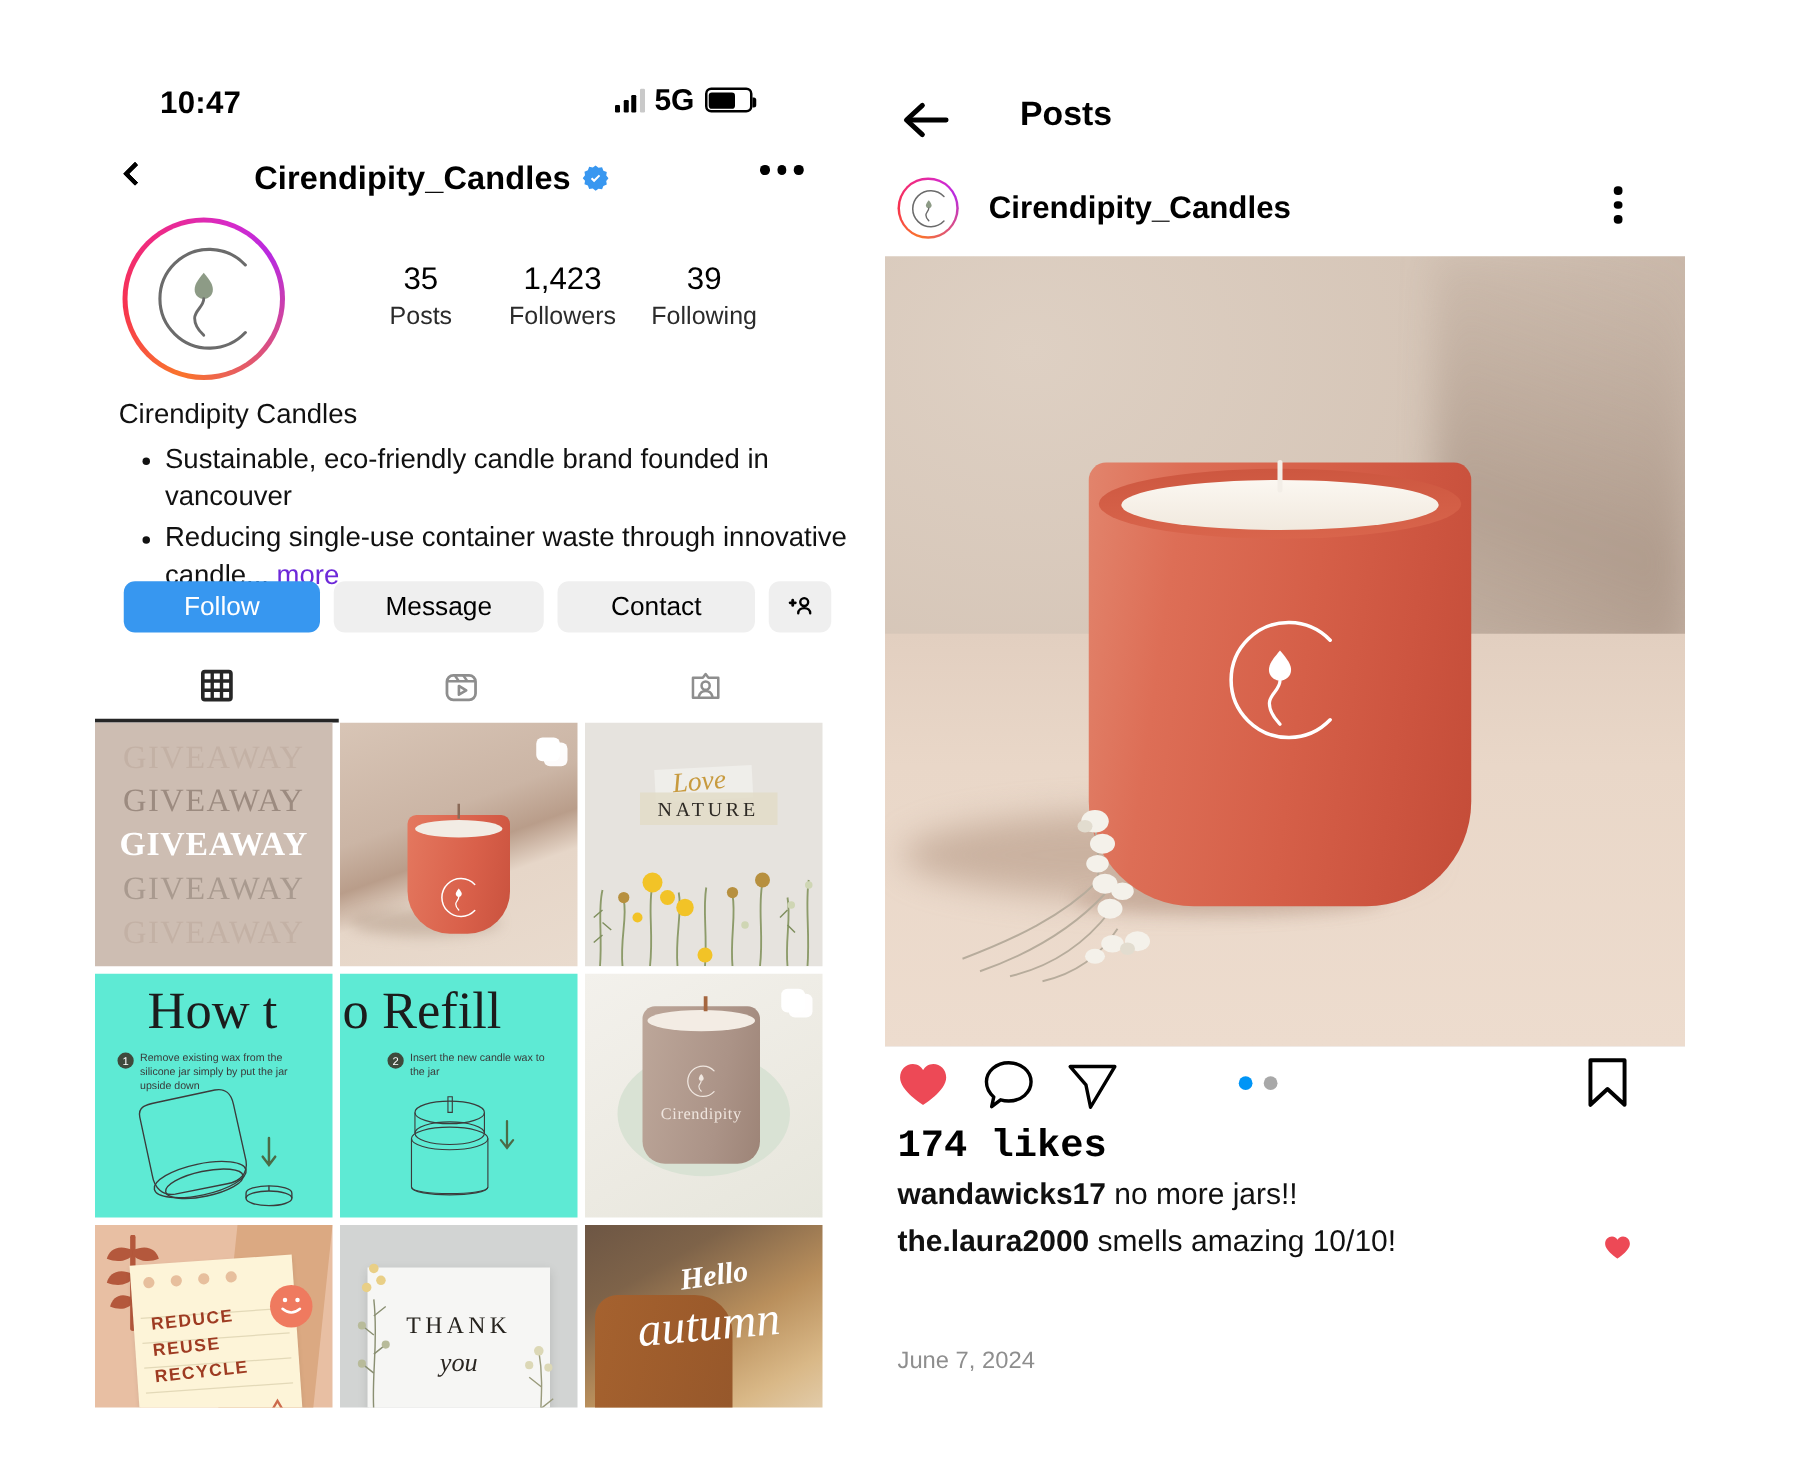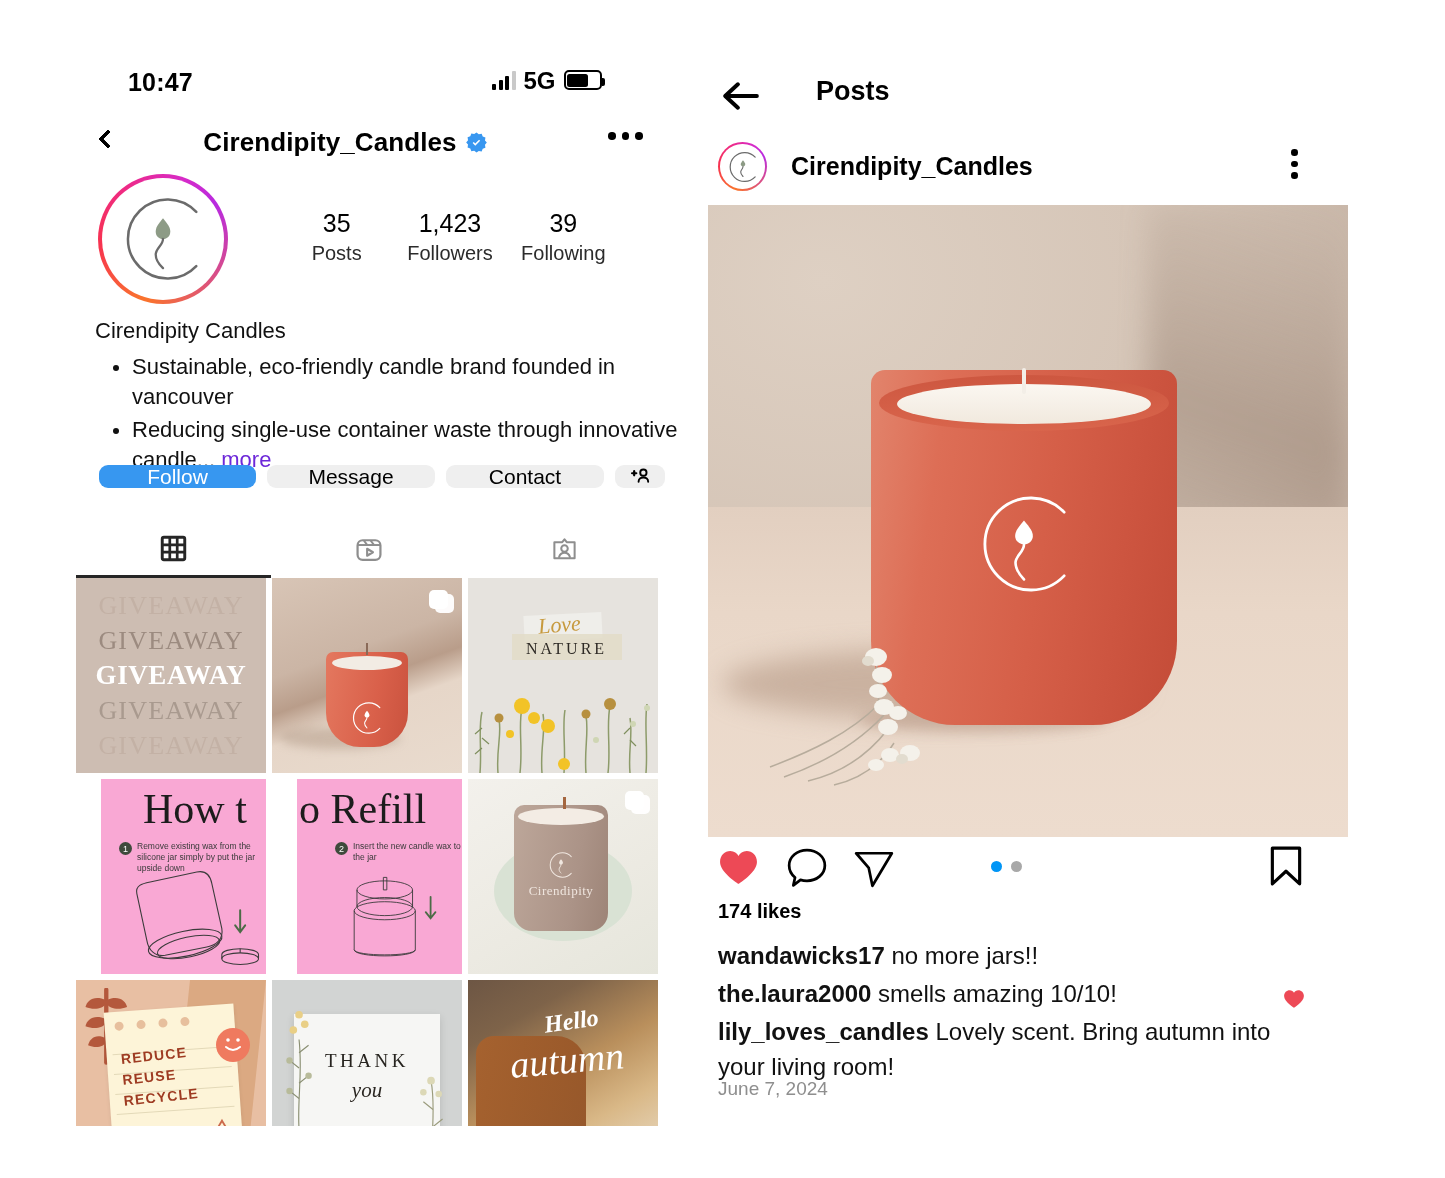--- a/index.html
+++ b/index.html
@@ -58,21 +58,21 @@
 
   
   .bio-name { position:absolute; left:95px; top:318px; font-size:22px; color:#111; }
   .bio-list { position:absolute; left:132px; top:352px; width:555px; }
   .bio-list li { font-size:22px; line-height:30px; color:#111; margin-bottom:3px; list-style:disc; }
   .bio-list li::marker { font-size:20px; }
   .bio-more { color:#6d28d9; }
 
   
   .act-row { position:absolute; left:99px; top:465px; display:flex; gap:11px; }
-  .btn { height:23px; border:none; border-radius:9px; font-family:"Liberation Sans", sans-serif;
+  .btn { height:41px; border:none; border-radius:9px; font-family:"Liberation Sans", sans-serif;
          font-size:21px; cursor:pointer; display:flex; align-items:center; justify-content:center; }
   .btn-follow { width:157px; background:#3797f0; color:#fff; }
   .btn-grey { background:#efefef; color:#000; }
   .btn-msg { width:168px; }
   .btn-contact { width:158px; }
   .btn-add { width:50px; background:#efefef; border-radius:9px; }
 
   
   .tabs { position:absolute; left:76px; top:527px; width:586px; height:51px; display:flex; }
   .tab { flex:1; display:flex; align-items:center; justify-content:center; cursor:pointer;
@@ -118,21 +118,21 @@
   .tape1 { position:absolute; left:56px; top:36px; width:78px; height:26px; background:#efeeea;
            transform:rotate(-3deg); }
   .tape2 { position:absolute; left:44px; top:56px; width:110px; height:26px; background:#e2dcc8; opacity:.85; }
   .nat-love { position:absolute; left:70px; top:34px; font-family:"Liberation Serif", serif;
               font-style:italic; font-size:22px; color:#c79a3e; transform:rotate(-5deg); }
   .nat-txt { position:absolute; left:58px; top:62px; font-family:"Liberation Serif", serif;
              font-size:16px; letter-spacing:3px; color:#2e2a25; }
   .flowers { position:absolute; left:0; bottom:0; width:100%; height:105px; }
 
   
-  .c-refill { background:#f9a8d4;margin-left:25px; }
+  .c-refill { background:#5eead4; }
   .refill-title { position:absolute; top:6px; font-family:"Liberation Serif", serif;
                   font-size:42px; color:#1c1c1c; white-space:nowrap; }
   .step { position:absolute; display:flex; gap:5px; align-items:flex-start; }
   .step-n { width:13px; height:13px; border-radius:50%; background:#3f4a3c; color:#fff;
             font-size:9px; display:flex; align-items:center; justify-content:center; flex:none; margin-top:1px;}
   .step-t { font-size:8.5px; line-height:11px; color:#3a3a3a; width:128px; }
 
   
   .c-taupe { background:linear-gradient(150deg,#f3f1ec,#eceae2 60%,#e6e6dc); }
   .t-disc { position:absolute; left:26px; top:62px; width:138px; height:100px; border-radius:50%;
@@ -231,21 +231,21 @@
   .act { position:absolute; cursor:pointer; }
   .a-heart { left:28px; top:4px; }
   .a-comment { left:96px; top:2px; }
   .a-share { left:163px; top:4px; }
   .a-save { left:578px; top:0px; }
   .dots2 { position:absolute; left:301px; top:16px; display:flex; gap:9px; }
   .dots2 i { width:11px; height:11px; border-radius:50%; display:block; }
   .dots2 i:nth-child(1){ background:#0095f6; }
   .dots2 i:nth-child(2){ background:#a8a8a8; }
 
-  .likes { position:absolute; left:28px; top:900px; font-size:20px; font-weight:bold; color:#000; }
+  .likes { position:absolute; left:28px; top:900px; font-size:31px; font-weight:bold; color:#000;font-family:Liberation Mono, monospace; }
   .cmts { position:absolute; left:28px; top:938px; width:580px; }
   .cmt { font-size:24px; line-height:35px; color:#111; margin-bottom:3px; position:relative; }
   .cmt b { font-weight:bold; }
   .cmt-heart { position:absolute; left:565px; top:7px; }
   .date { position:absolute; left:28px; top:1078px; font-size:19px; color:#8e8e8e; }
 </style>
 </head>
 <body>
 
 <div id="screen">
@@ -688,22 +688,18 @@
       </div>
       <div class="cmt">
         <b>the.laura2000</b>
         <span>smells amazing 10/10!</span>
         <span class="cmt-heart">
           <svg viewBox="0 0 40 36" width="22" height="20">
             <path d="M20 34 C20 34 2 23 2 12.6 C2 6.2 6.6 2 12 2 C15.8 2 18.6 4.2 20 6.8 C21.4 4.2 24.2 2 28 2 C33.4 2 38 6.2 38 12.6 C38 23 20 34 20 34z" fill="#ed4956"></path>
           </svg>
         </span>
       </div>
-      <div class="cmt">
-        <b>lily_loves_candles</b>
-        <span>Lovely scent. Bring autumn into your living room!</span>
-      </div>
     </div>
 
     <div class="date">June 7, 2024</div>
 
   </div>
 </div>
 
 </body></html>

